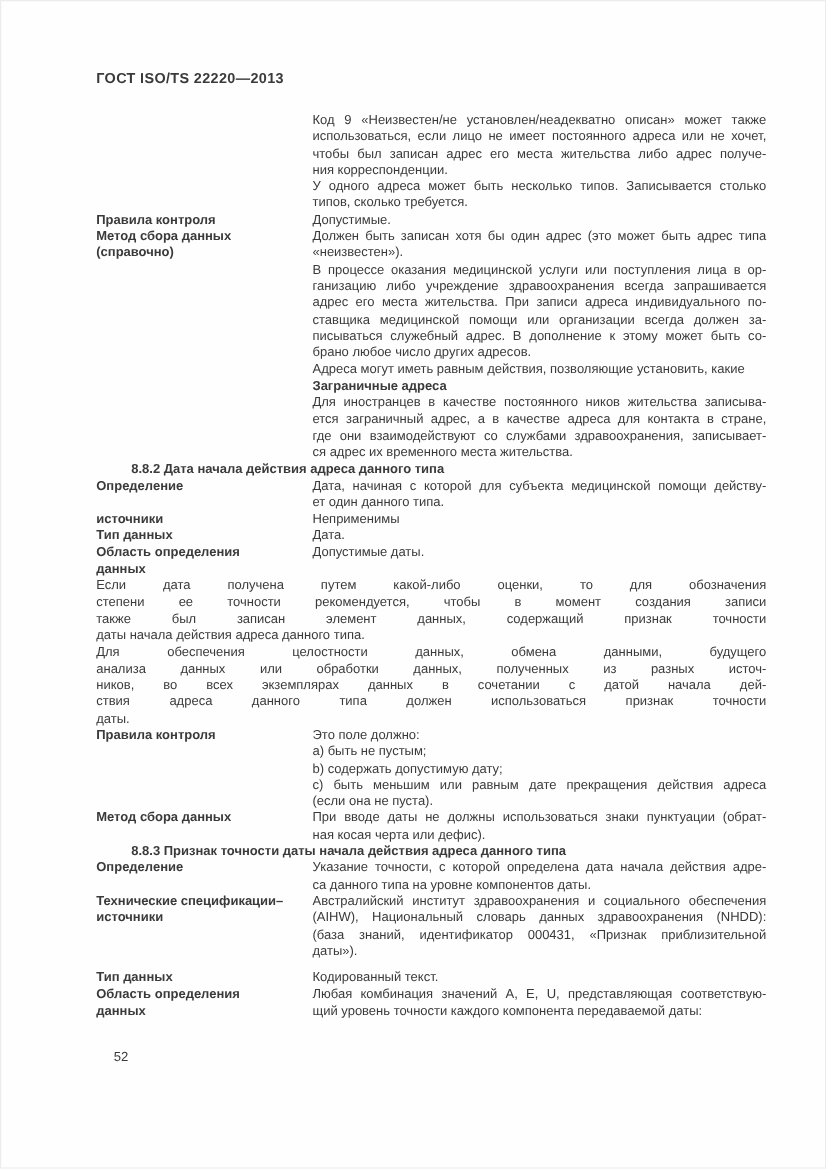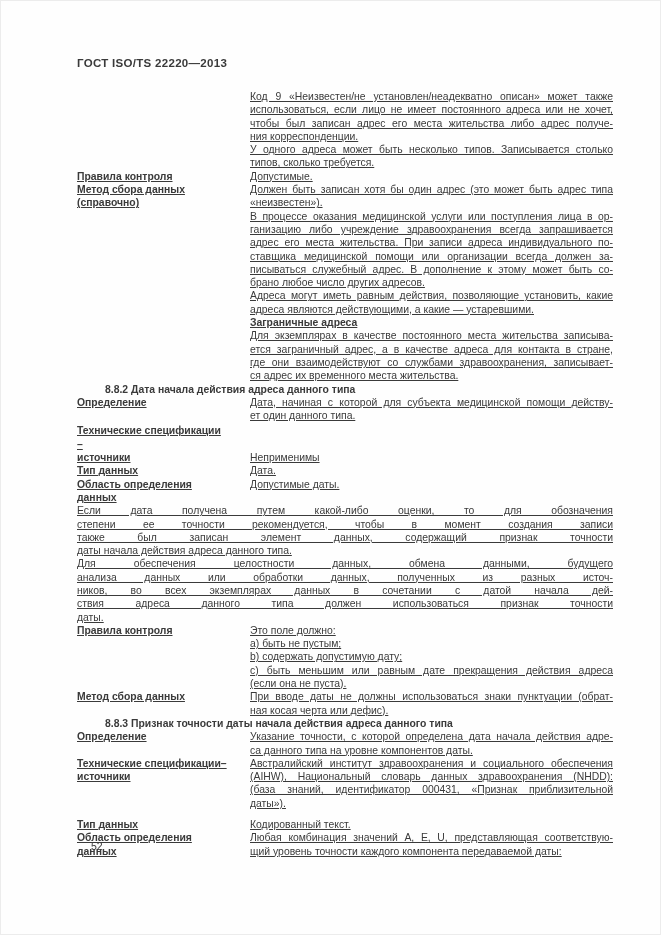--- a/index.html
+++ b/index.html
@@ -23,21 +23,21 @@
     letter-spacing: 0.3px;
   }
   .content {
     position: absolute;
     left: 77px;
     top: 90px;
     width: 536px;
     font-size: 10.4px;
     line-height: 13.3px;
   }
-  .row { display: flex; text-decoration: underline; }
+  .row { display: flex; }
   .label { flex: 0 0 173px; width: 173px; font-weight: bold; padding-right: 22px; }
   .lline { text-align: left; }
   .text { flex: 1; min-width: 0; }
   .line { text-align: justify; text-align-last: justify; }
   .para > .line:last-child { text-align-last: left; }
   .para.bold { font-weight: bold; }
   .heading { font-weight: bold; padding-left: 28px; }
   .page-number {
     position: absolute;
     left: 91px;
@@ -90,50 +90,43 @@
           <div class="para">
             <div class="line">В процессе оказания медицинской услуги или поступления лица в ор-</div>
             <div class="line">ганизацию либо учреждение здравоохранения всегда запрашивается</div>
             <div class="line">адрес его места жительства. При записи адреса индивидуального по-</div>
             <div class="line">ставщика медицинской помощи или организации всегда должен за-</div>
             <div class="line">писываться служебный адрес. В дополнение к этому может быть со-</div>
             <div class="line">брано любое число других адресов.</div>
           </div>
           <div class="para">
             <div class="line">Адреса могут иметь равным действия, позволяющие установить, какие</div>
-            <div class="line">адреса являются действующими, а какие — устаревшими.</div>
           </div>
           <div class="para bold">
             <div class="line">Заграничные адреса</div>
           </div>
           <div class="para">
-            <div class="line">Для экземплярах в качестве постоянного места жительства записыва-</div>
+            <div class="line">Для иностранцев в качестве постоянного ников жительства записыва-</div>
             <div class="line">ется заграничный адрес, а в качестве адреса для контакта в стране,</div>
             <div class="line">где они взаимодействуют со службами здравоохранения, записывает-</div>
             <div class="line">ся адрес их временного места жительства.</div>
           </div>
         </div>
       </div>
       <div class="heading">8.8.2 Дата начала действия адреса данного типа</div>
       <div class="row">
         <div class="label">
           <div class="lline">Определение</div>
         </div>
         <div class="text">
           <div class="para">
             <div class="line">Дата, начиная с которой для субъекта медицинской помощи действу-</div>
             <div class="line">ет один данного типа.</div>
           </div>
         </div>
-      </div>
-      <div class="row" style="margin-top: 2px;">
-        <div class="label">
-          <div class="lline">Технические спецификации –</div>
-        </div>
-        <div class="text"></div>
       </div>
       <div class="row">
         <div class="label">
           <div class="lline">источники</div>
         </div>
         <div class="text">
           <div class="para">
             <div class="line">Неприменимы</div>
           </div>
         </div>

